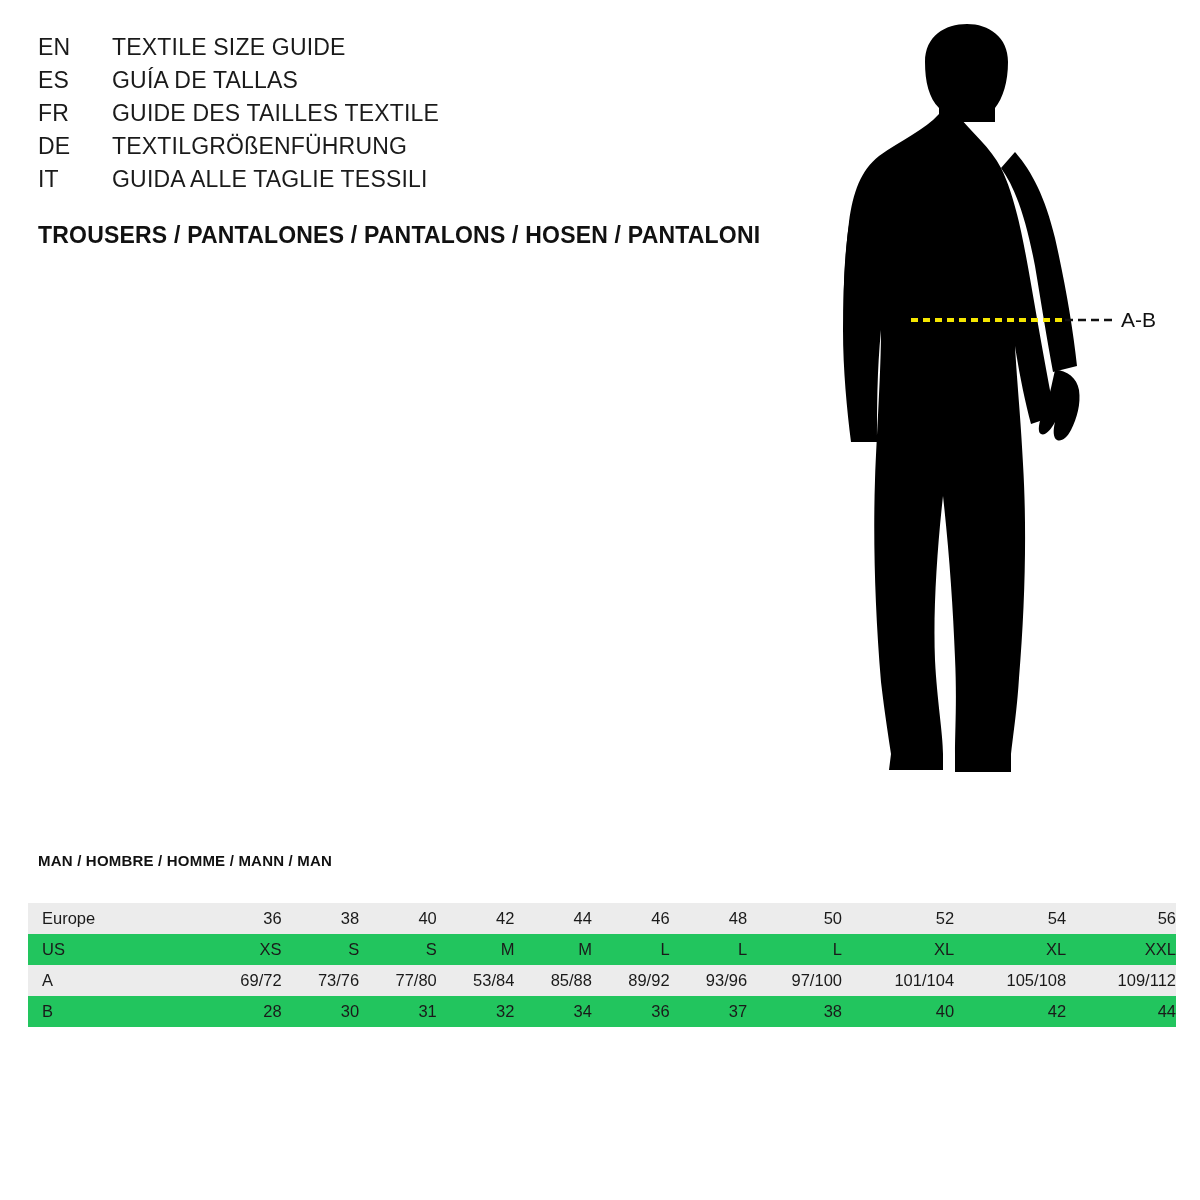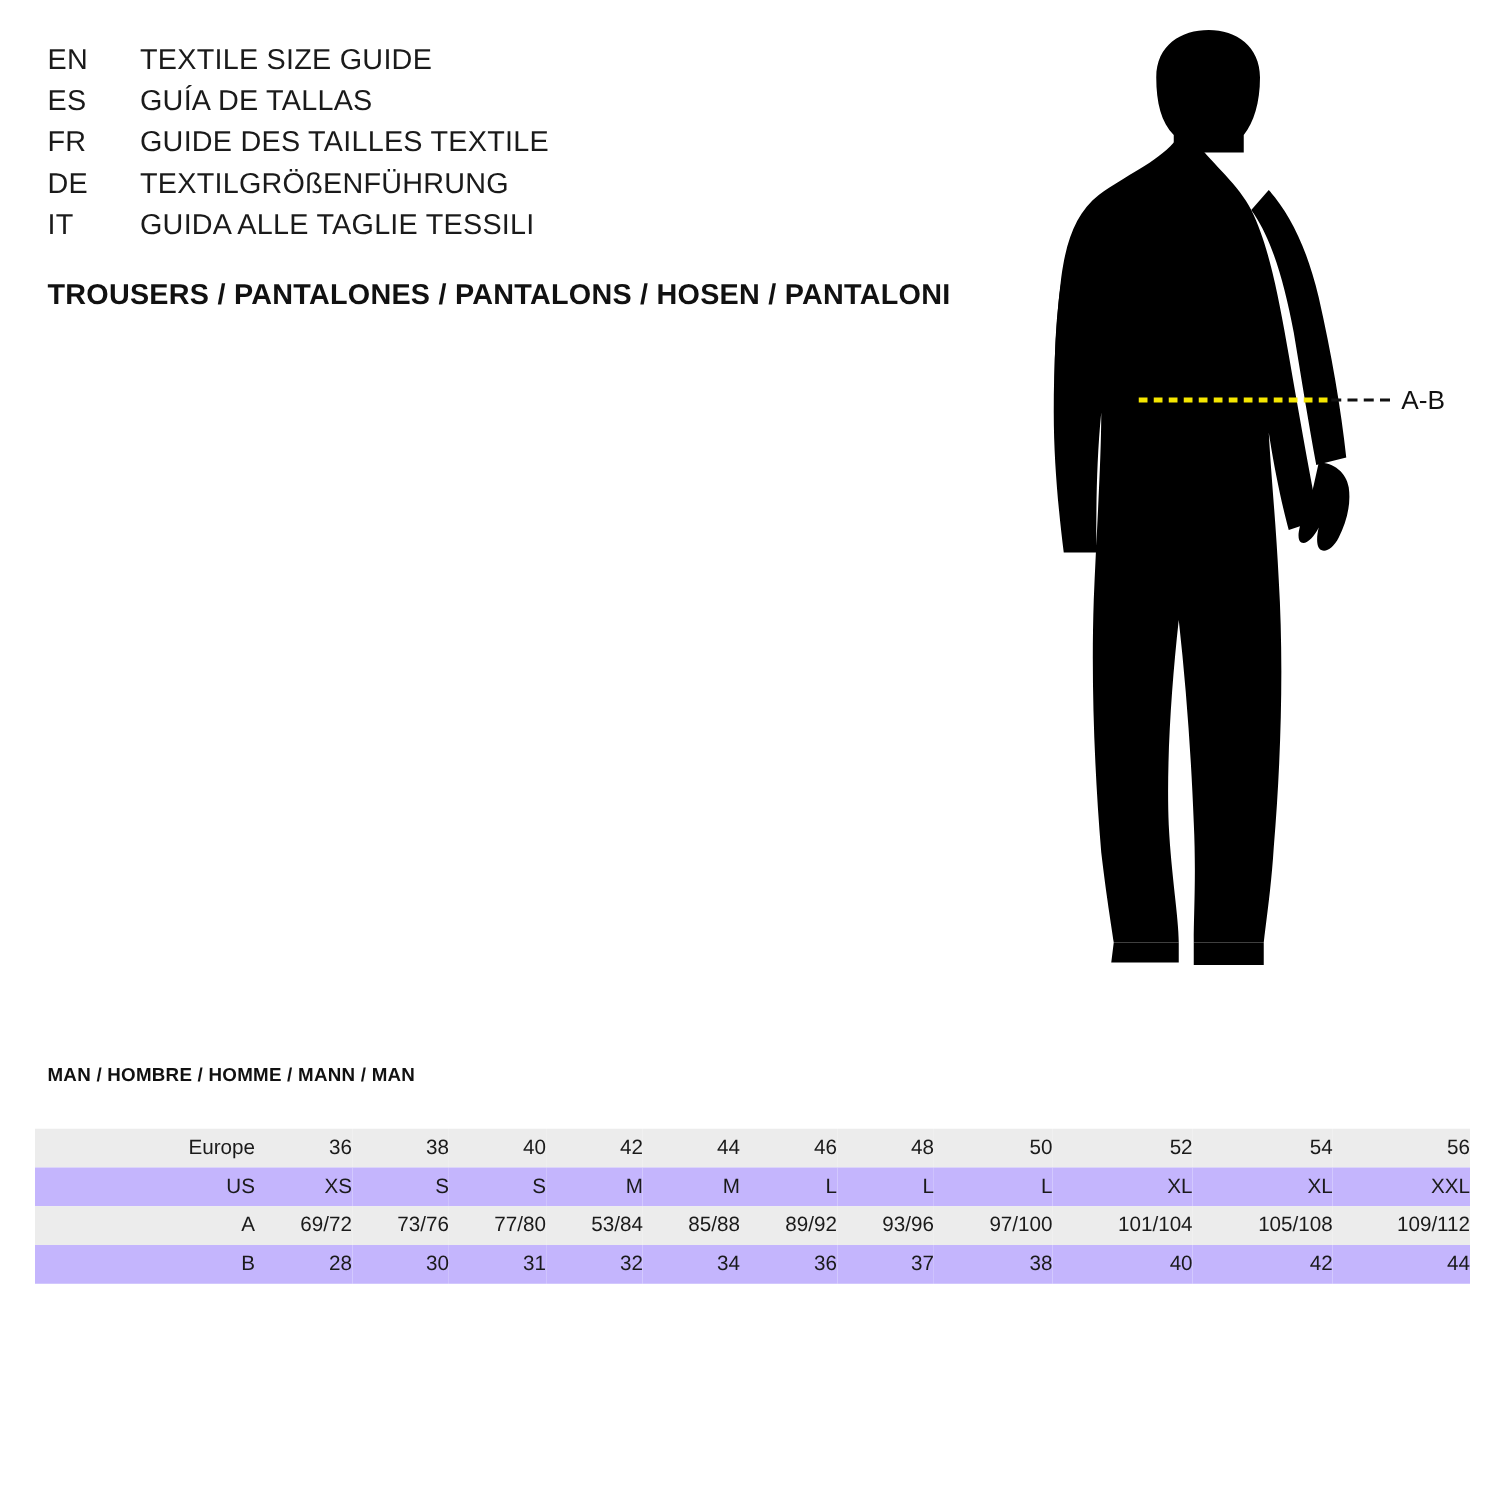--- a/index.html
+++ b/index.html
@@ -92,24 +92,24 @@
     background: #c9c9c9;
     text-align: left;
     padding-left: 14px;
     font-size: 17px;
     height: 31px;
   }
   table.size-table tr.shade td {
     background: #ececec;
   }
   table.size-table tr.plain td {
-    background: #c4b5fd;
+    background: #22c55e;
   }
   table.size-table td.label {
-    text-align: right;
+    text-align: left;
     padding-left: 14px;
     width: 162px;
   }
 
   .footnotes {
     position: absolute;
     left: 38px;
     top: 1108px;
     font-size: 17px;
     color: #1a1a1a;

